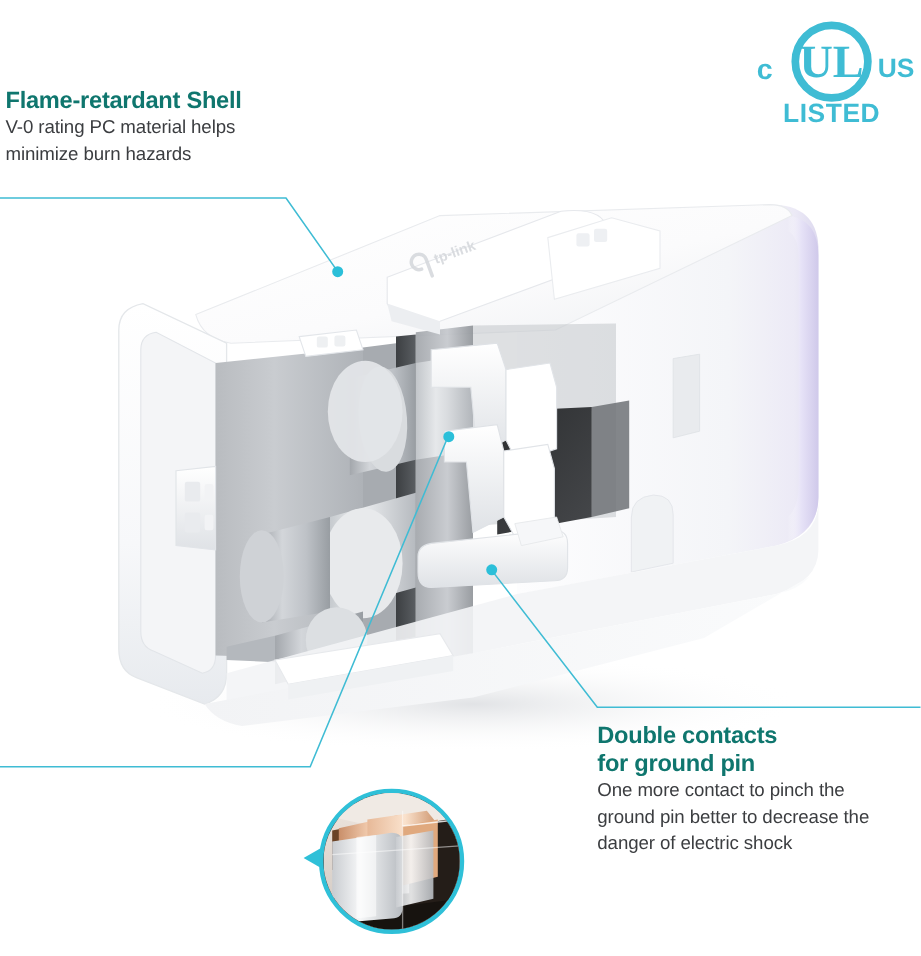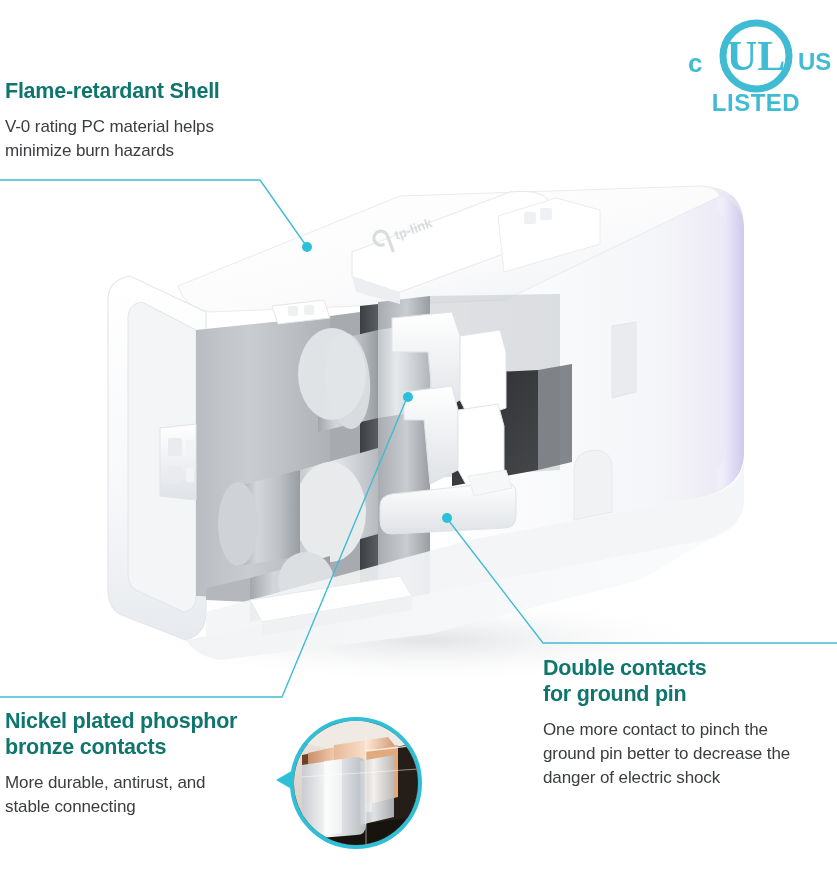--- a/index.html
+++ b/index.html
@@ -25,21 +25,21 @@
   .callout { position:absolute; }
   .callout .c-title {
     font-weight:bold;
     font-size:21.5px;
     line-height:26px;
     color:#0f766e;
     letter-spacing:-0.25px;
     white-space:pre-line;
   }
   .callout .c-body {
-    margin-top:11px;
+    margin-top:0;
     font-size:17px;
     line-height:24px;
     color:#3b3d40;
     letter-spacing:-0.1px;
     white-space:pre-line;
   }
 
   #callout-shell    { left:5px;  top:78px;  width:330px; }
   #callout-nickel   { left:5px;  top:708px; width:320px; }
   #callout-ground   { left:543px;top:655px; width:300px; }
@@ -303,26 +303,20 @@
   </div>
 
   <div class="layer" id="text-layer">
 
     <div class="callout" id="callout-shell">
       <div class="c-title">Flame-retardant Shell</div>
       <div class="c-body">V-0 rating PC material helps
 minimize burn hazards</div>
     </div>
 
-    <div class="callout" id="callout-nickel">
-      <div class="c-title">Nickel plated phosphor
-bronze contacts</div>
-      <div class="c-body">More durable, antirust, and
-stable connecting</div>
-    </div>
 
     <div class="callout" id="callout-ground">
       <div class="c-title">Double contacts
 for ground pin</div>
       <div class="c-body">One more contact to pinch the
 ground pin better to decrease the
 danger of electric shock</div>
     </div>
 
   </div>

